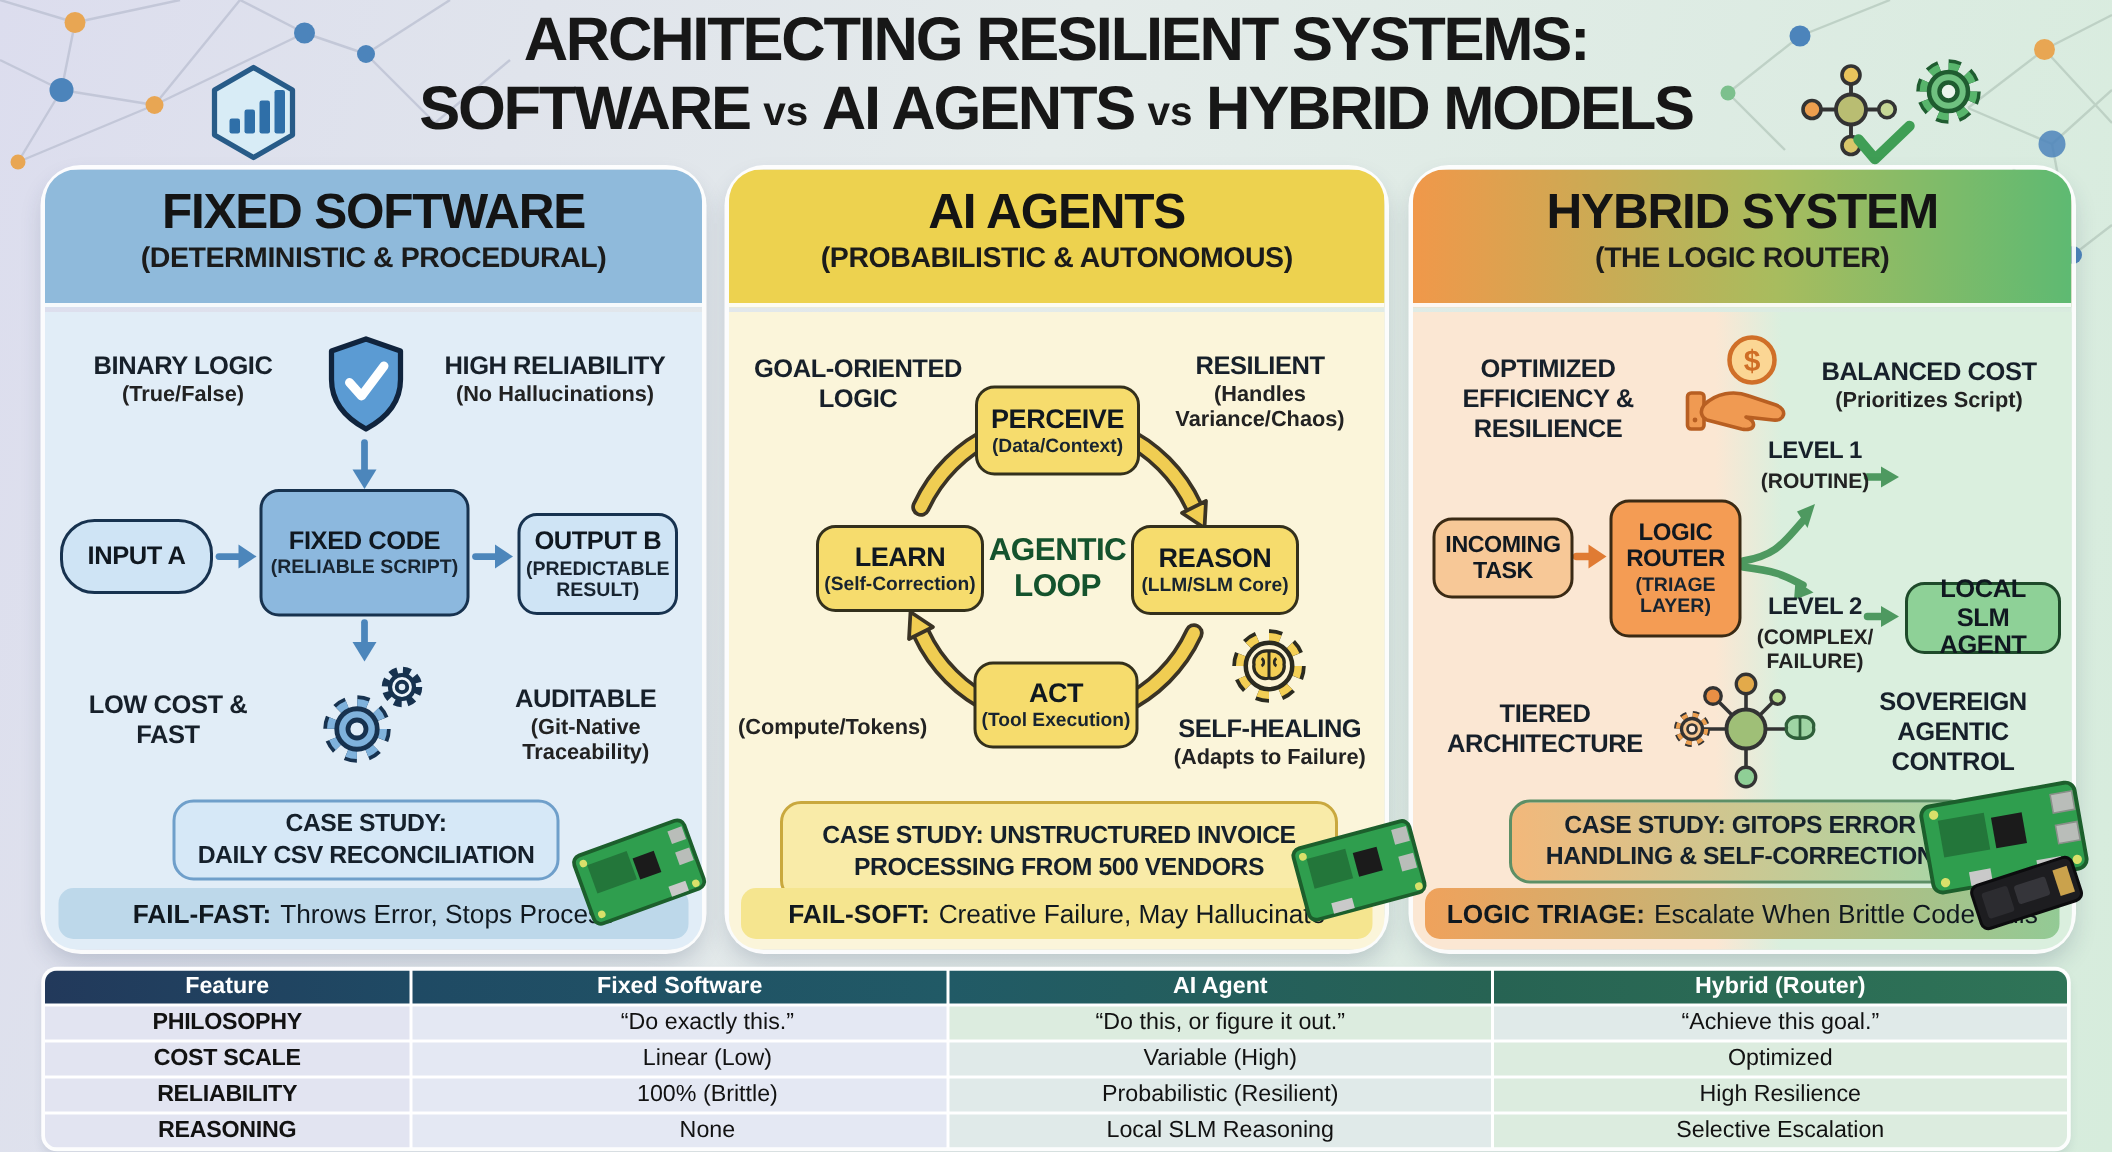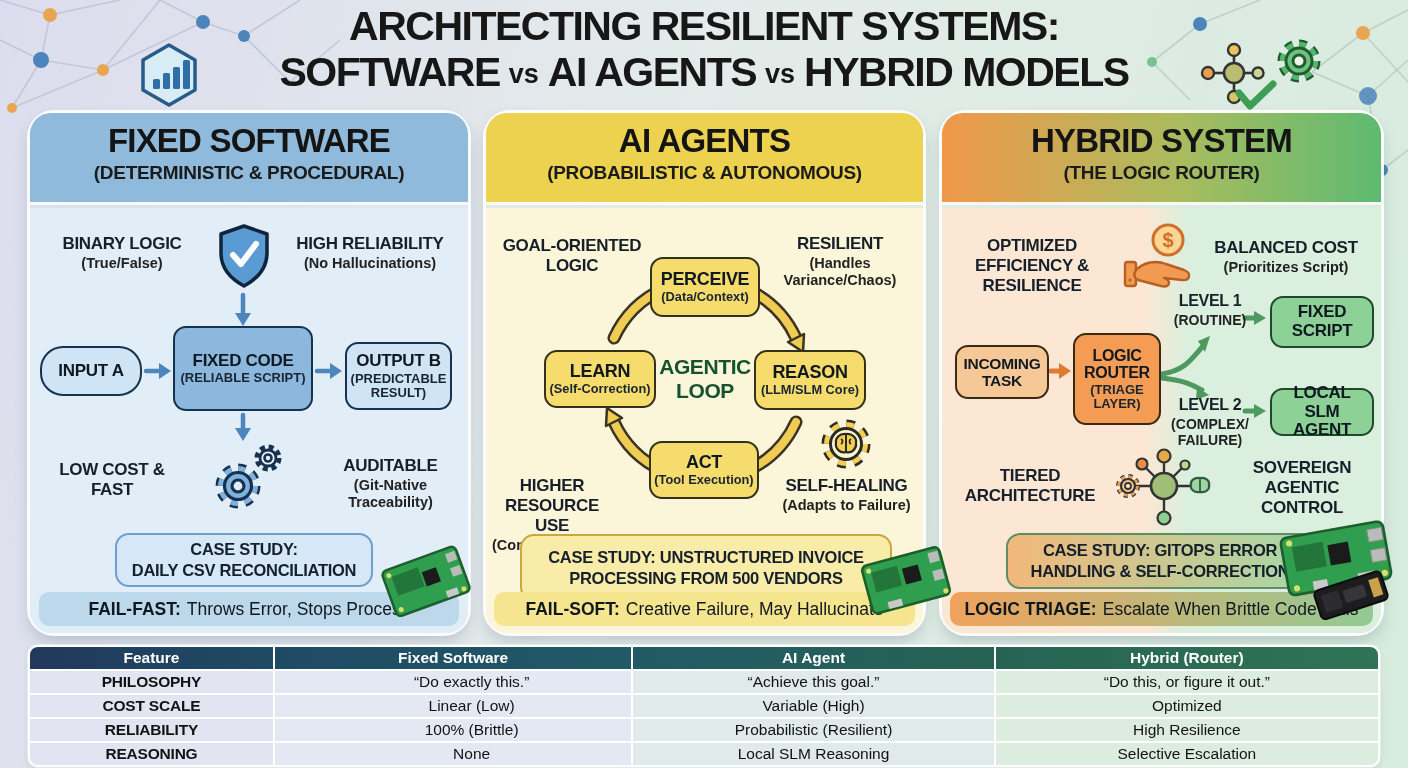--- a/index.html
+++ b/index.html
@@ -268,21 +268,20 @@
     <div class="fbox bx-node" style="left:58px;top:142px;width:112px;height:58px">
       <b>LEARN</b>
       <span>(Self-Correction)</span>
     </div>
     <div class="loop-center">
       <div>AGENTIC</div>
       <div>LOOP</div>
     </div>
 
     <div class="lbl" style="left:6px;top:268px;width:120px">
-      <b>HIGHER RESOURCE USE</b>
       <span>(Compute/Tokens)</span>
     </div>
     <svg class="abs" style="left:330px;top:206px" width="60" height="60" viewBox="0 0 60 60">
       <circle cx="30" cy="30" r="19" fill="none" stroke="#2b2b20" stroke-width="11" stroke-dasharray="7.4 7.5"></circle>
       <circle cx="30" cy="30" r="19" fill="none" stroke="#f3cf55" stroke-width="6" stroke-dasharray="7.4 7.5"></circle>
       <circle cx="30" cy="30" r="15.5" fill="#fdf4d4" stroke="#2b2b20" stroke-width="3"></circle>
       <path d="M30,20 C24,19 19,24 20,29 C19,34 24,40 30,38 C36,40 41,34 40,29 C41,24 36,19 30,20 Z" fill="#f3cf55" stroke="#2b2b20" stroke-width="2.2"></path>
       <line x1="30" y1="20" x2="30" y2="38" stroke="#2b2b20" stroke-width="2"></line>
       <path d="M25,25 C27,26 27,29 25,30 M35,25 C33,26 33,29 35,30" fill="none" stroke="#2b2b20" stroke-width="1.8"></path>
     </svg>
@@ -347,23 +346,20 @@
     <div class="fbox bx-orange-l" style="left:13px;top:137px;width:94px;height:54px">
       <b style="font-size:15.5px">INCOMING TASK</b>
     </div>
     <div class="fbox bx-orange" style="left:131px;top:125px;width:88px;height:92px">
       <b style="font-size:16px">LOGIC ROUTER</b>
       <span>(TRIAGE LAYER)</span>
     </div>
     <div class="lbl" style="left:224px;top:84px;width:88px">
       <b style="font-size:16px">LEVEL 1</b>
       <span style="font-size:14px">(ROUTINE)</span>
-    </div>
-    <div class="fbox bx-green" style="left:328px;top:88px;width:104px;height:52px">
-      <b>FIXED SCRIPT</b>
     </div>
     <div class="lbl" style="left:221px;top:188px;width:94px">
       <b style="font-size:16px">LEVEL 2</b>
       <span style="font-size:14px">(COMPLEX/ FAILURE)</span>
     </div>
     <div class="fbox bx-green" style="left:328px;top:180px;width:104px;height:48px">
       <b>LOCAL SLM AGENT</b>
     </div>
 
     <div class="lbl" style="left:14px;top:258px;width:148px">
@@ -446,22 +442,22 @@
 </svg>
 
 <div id="cmp-table">
   <div class="hcell h1">Feature</div>
   <div class="hcell h2">Fixed Software</div>
   <div class="hcell h3">AI Agent</div>
   <div class="hcell h4">Hybrid (Router)</div>
 
   <div class="cell c-feature">PHILOSOPHY</div>
   <div class="cell c-fixed">“Do exactly this.”</div>
+  <div class="cell c-hybrid">“Do this, or figure it out.”</div>
   <div class="cell c-agent">“Achieve this goal.”</div>
-  <div class="cell c-hybrid">“Do this, or figure it out.”</div>
 
   <div class="cell c-feature">COST SCALE</div>
   <div class="cell c-fixed">Linear (Low)</div>
   <div class="cell c-agent">Variable (High)</div>
   <div class="cell c-hybrid">Optimized</div>
 
   <div class="cell c-feature">RELIABILITY</div>
   <div class="cell c-fixed">100% (Brittle)</div>
   <div class="cell c-agent">Probabilistic (Resilient)</div>
   <div class="cell c-hybrid">High Resilience</div>

